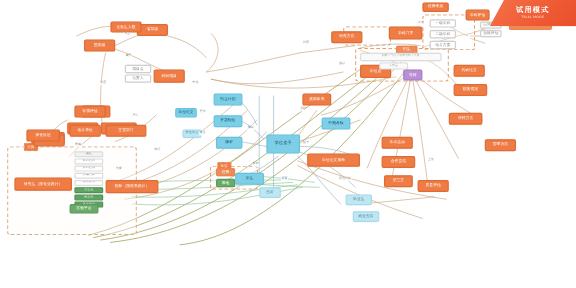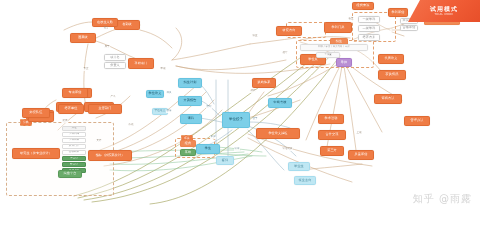--- a/index.html
+++ b/index.html
@@ -287,15 +287,14 @@
   <div class="elabel" style="left:96px;top:140px;">支撑</div>
   <div class="elabel" style="left:282px;top:148px;">评估对象</div>
   <div class="elabel" style="left:356px;top:132px;">上报</div>
   <div class="elabel" style="left:62px;top:120px;">隶属</div>
 
   <div class="ribbon">
     <div class="rt">试用模式</div>
     <div class="rs">TRIAL MODE</div>
   </div>
 
-  <div class="watermark">知乎 @雨露</div>
 
 </div>
 
 </body></html>

